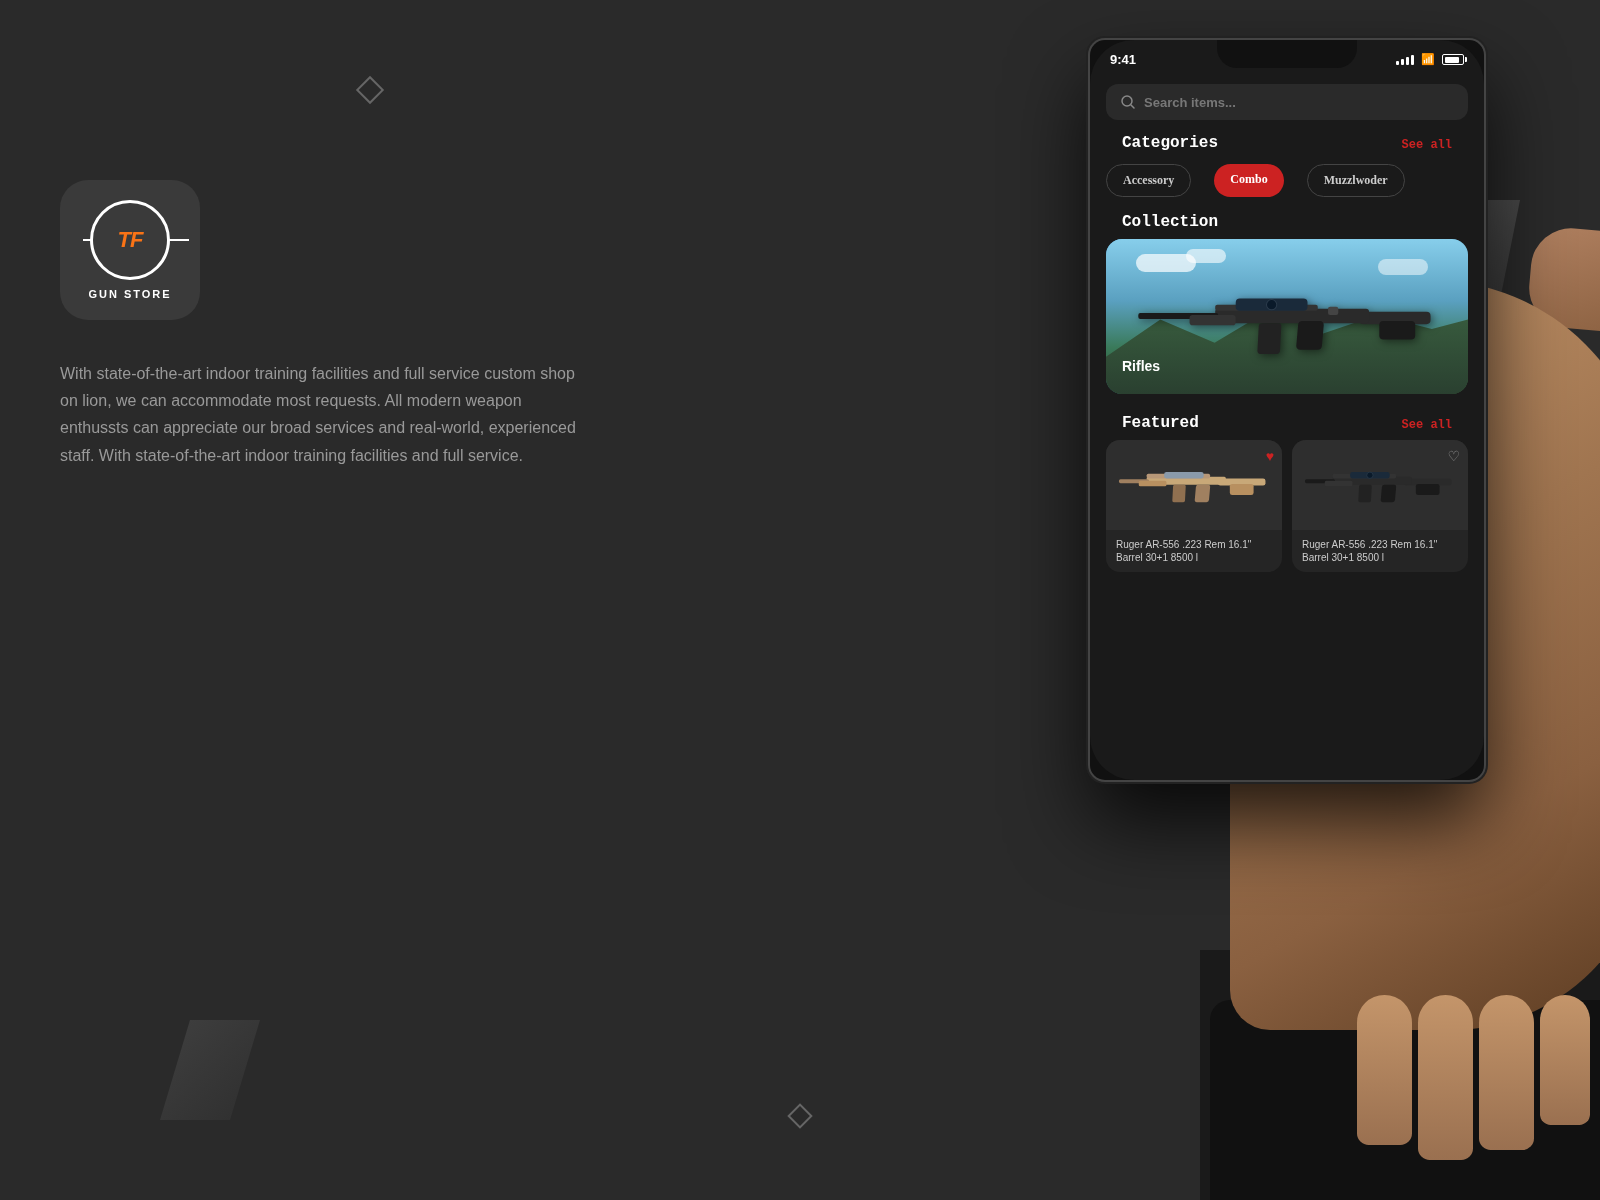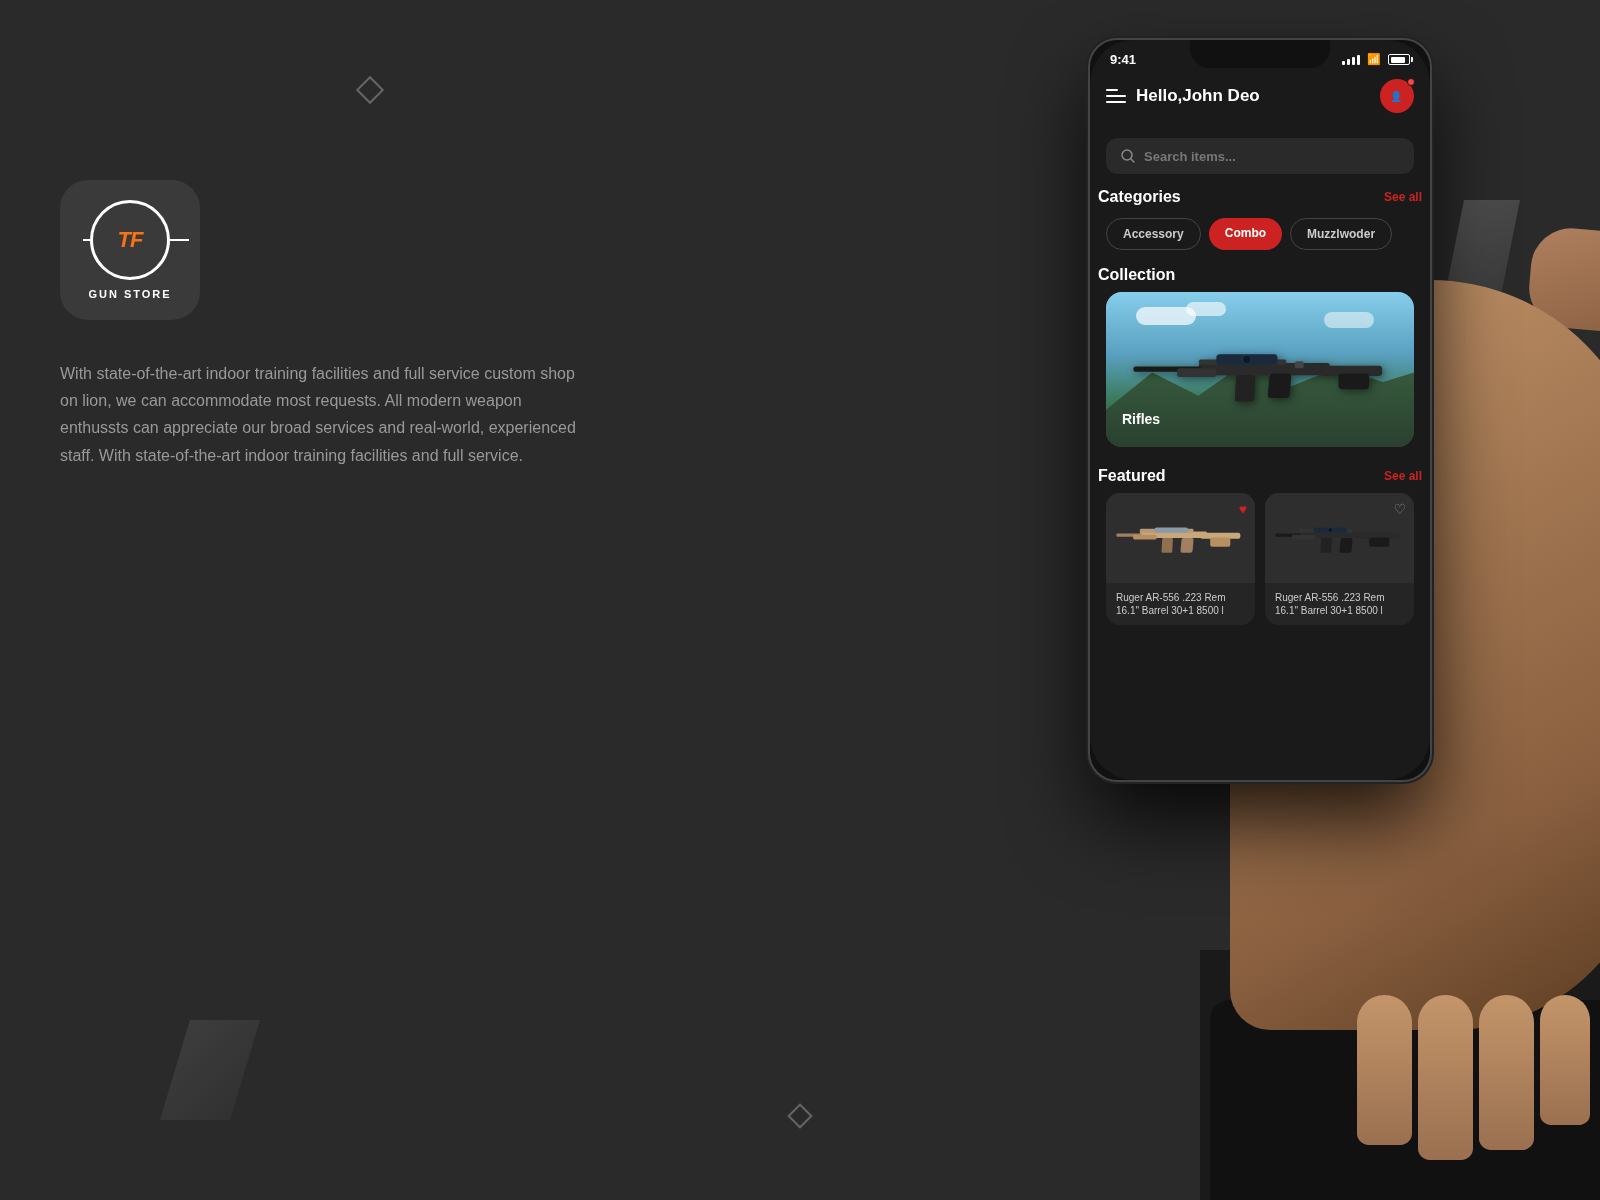--- a/index.html
+++ b/index.html
@@ -106,24 +106,24 @@
       top: 0;
       width: 900px;
       height: 1200px;
     }
 
     
     .phone-device {
       position: absolute;
       left: 390px;
       top: 40px;
-      width: 340px;
+      width: 394px;
       height: 740px;
       background: #111;
-      border-radius: 27px;
+      border-radius: 15px;
       box-shadow:
         0 0 0 2px #444,
         0 0 0 4px #222,
         0 40px 80px rgba(0,0,0,0.8);
       z-index: 10;
       overflow: hidden;
     }
 
     .phone-notch {
       position: absolute;
@@ -254,41 +254,43 @@
 
     .search-placeholder {
       color: #777;
       font-size: 13px;
     }
 
     
     .section-header {
       display: flex;
       justify-content: space-between;
-      align-items: center;
-      padding: 0 8px 12px;
+      align-items: flex-end;
+      padding: 0 32px 12px;
+      font-family: Liberation Mono, monospace;
     }
 
     .section-title {
       color: white;
       font-size: 16px;
       font-weight: 700;
     }
 
     .see-all {
       color: #cc2222;
       font-size: 12px;
       font-weight: 600;
     }
 
     .categories-row {
       display: flex;
-      gap: 8px;
+      gap: 23px;
       padding: 0 16px 16px;
       overflow: hidden;
+      font-family: Liberation Serif, serif;
     }
 
     .category-chip {
       padding: 8px 16px;
       border-radius: 20px;
       font-size: 12px;
       font-weight: 600;
       cursor: pointer;
     }
 
@@ -440,32 +442,20 @@
             <div class="signal-bar" style="height:10px;"></div>
           </div>
           <span style="font-size:11px;margin:0 3px;">📶</span>
           <div class="battery-icon">
             <div class="battery-fill"></div>
             <div class="battery-tip"></div>
           </div>
         </div>
       </div>
 
-      <div class="app-header">
-        <div class="menu-icon">
-          <div class="menu-line"></div>
-          <div class="menu-line" style="width:20px;"></div>
-          <div class="menu-line"></div>
-        </div>
-        <span class="header-title">Hello,John Deo</span>
-        <div class="avatar-btn">
-          <span style="color:white;font-size:10px;">👤</span>
-          <div class="avatar-dot"></div>
-        </div>
-      </div>
 
       <div class="search-container">
         <div class="search-bar">
           <svg class="search-icon-svg" viewBox="0 0 16 16" fill="none">
             <circle cx="7" cy="7" r="5" stroke="#888" stroke-width="1.5"></circle>
             <line x1="11" y1="11" x2="14" y2="14" stroke="#888" stroke-width="1.5" stroke-linecap="round"></line>
           </svg>
           <span class="search-placeholder">Search items...</span>
         </div>
       </div>

